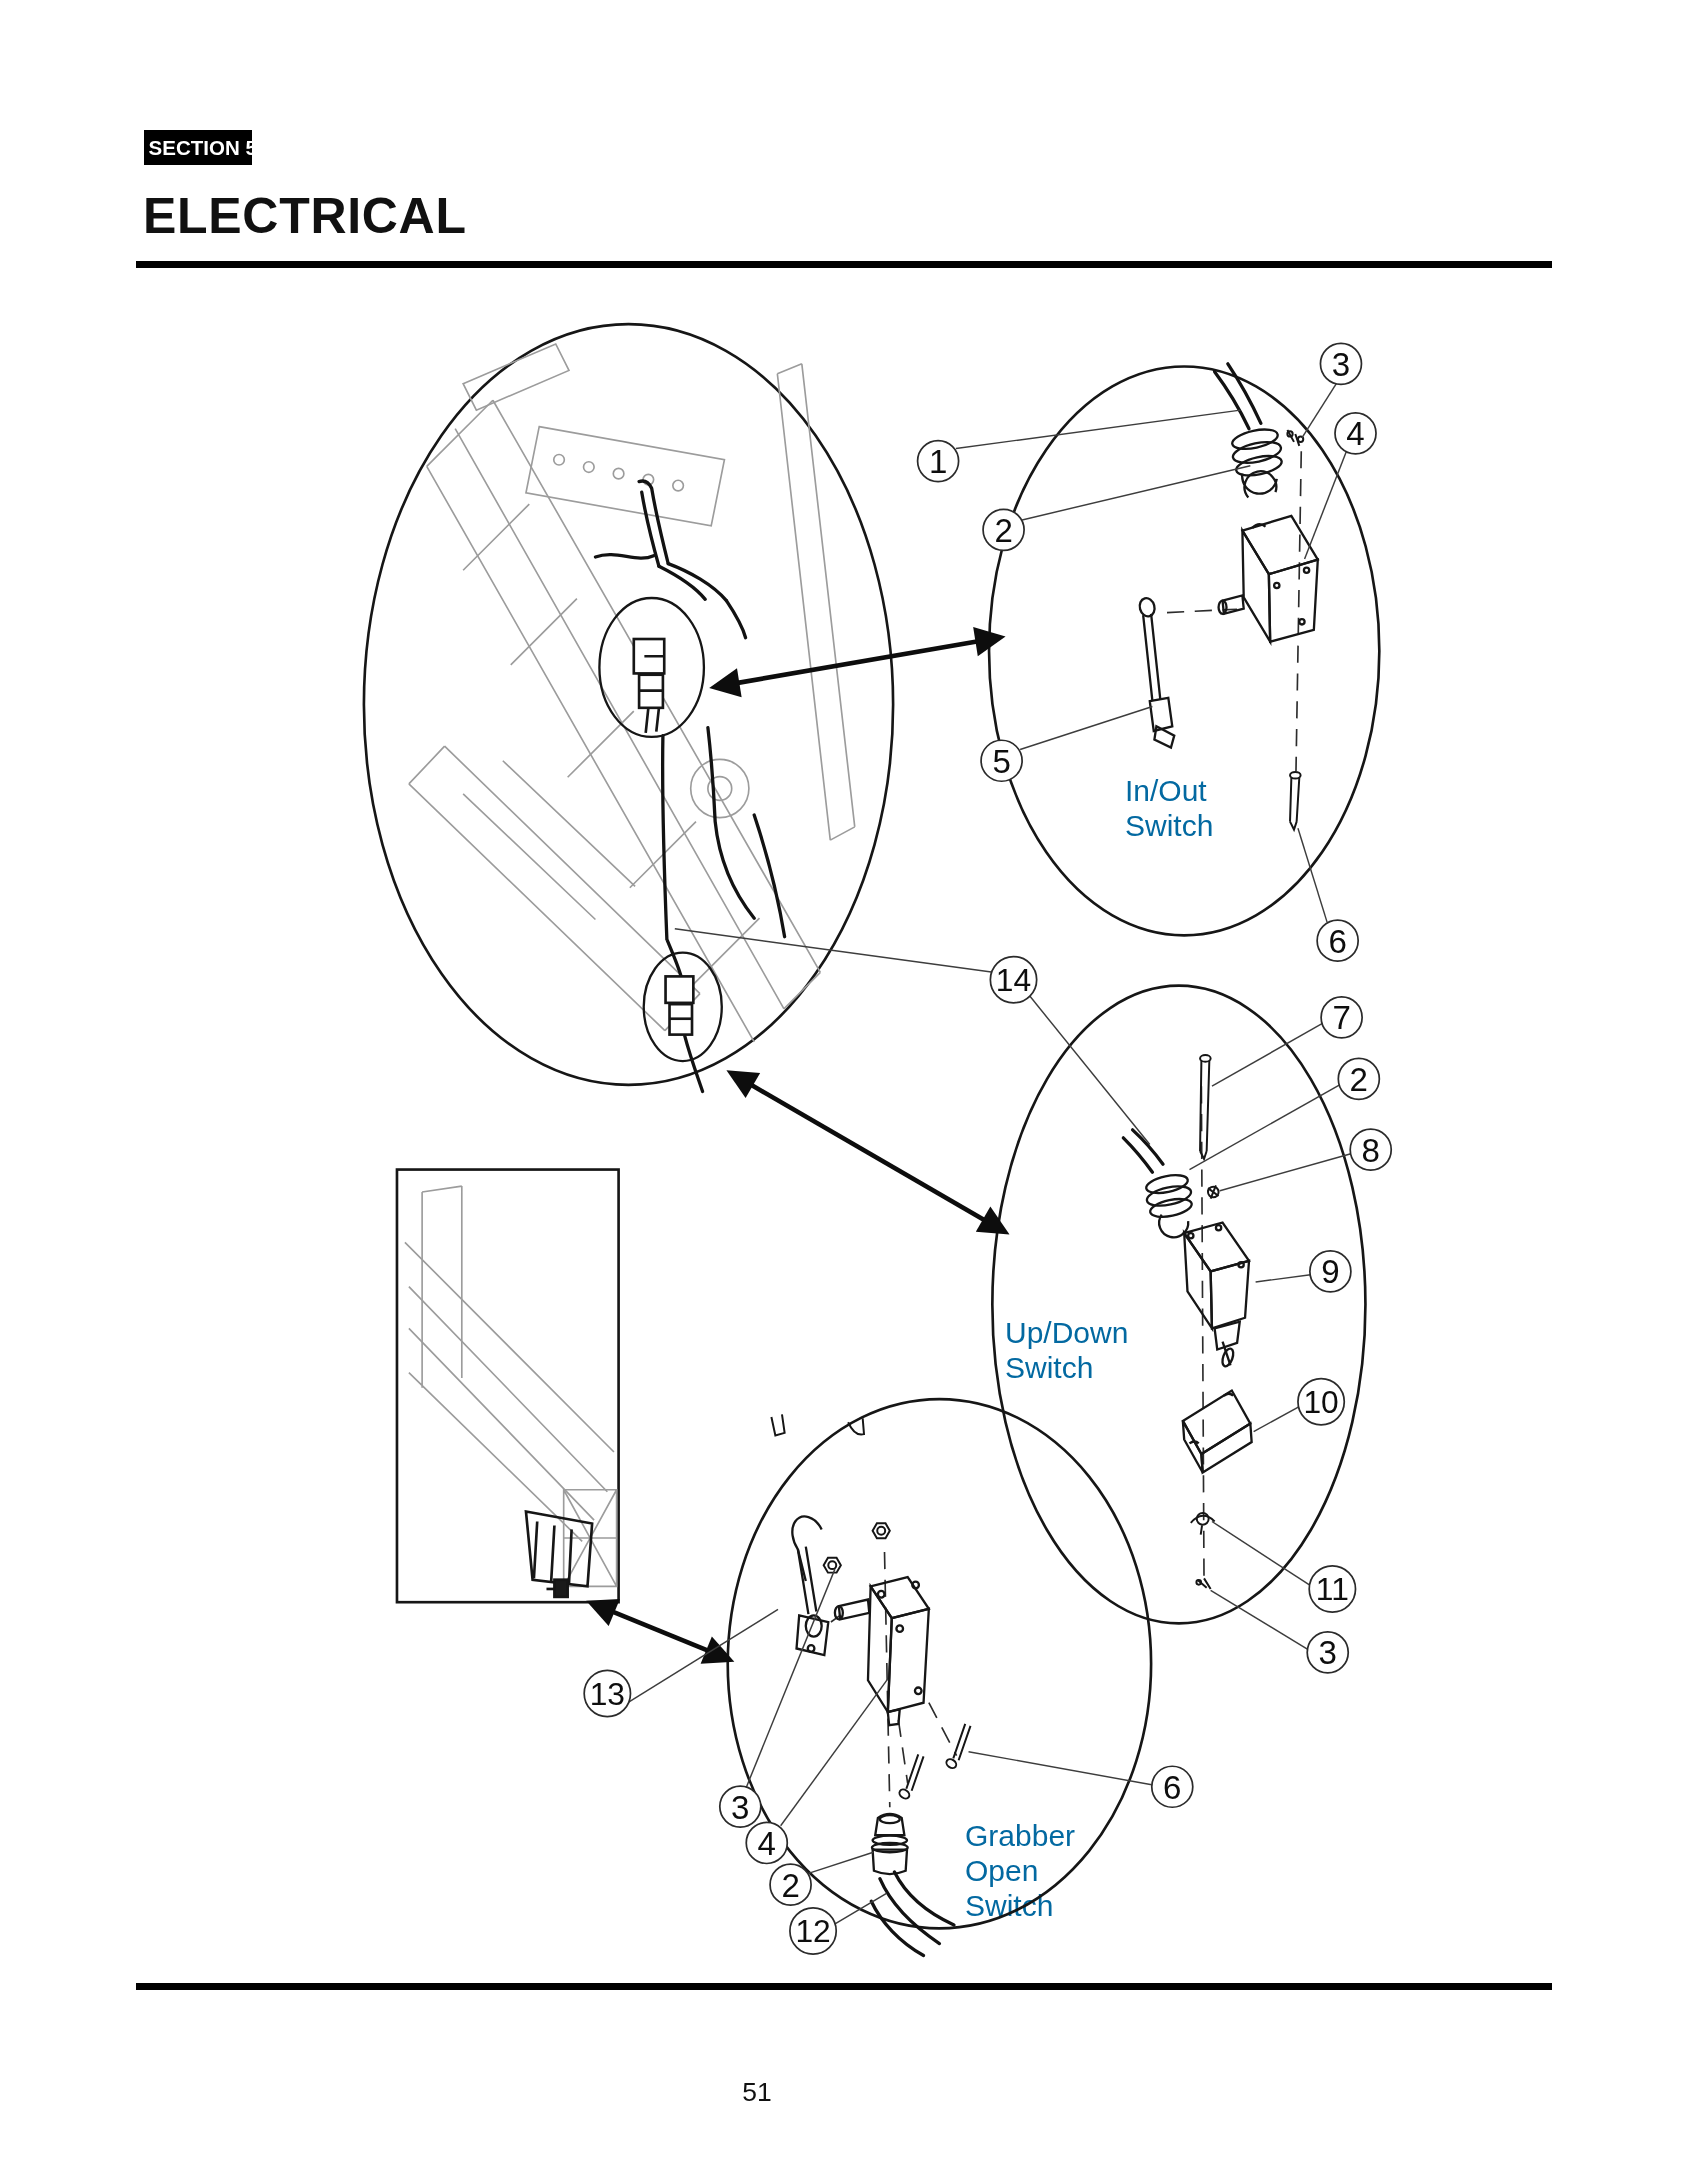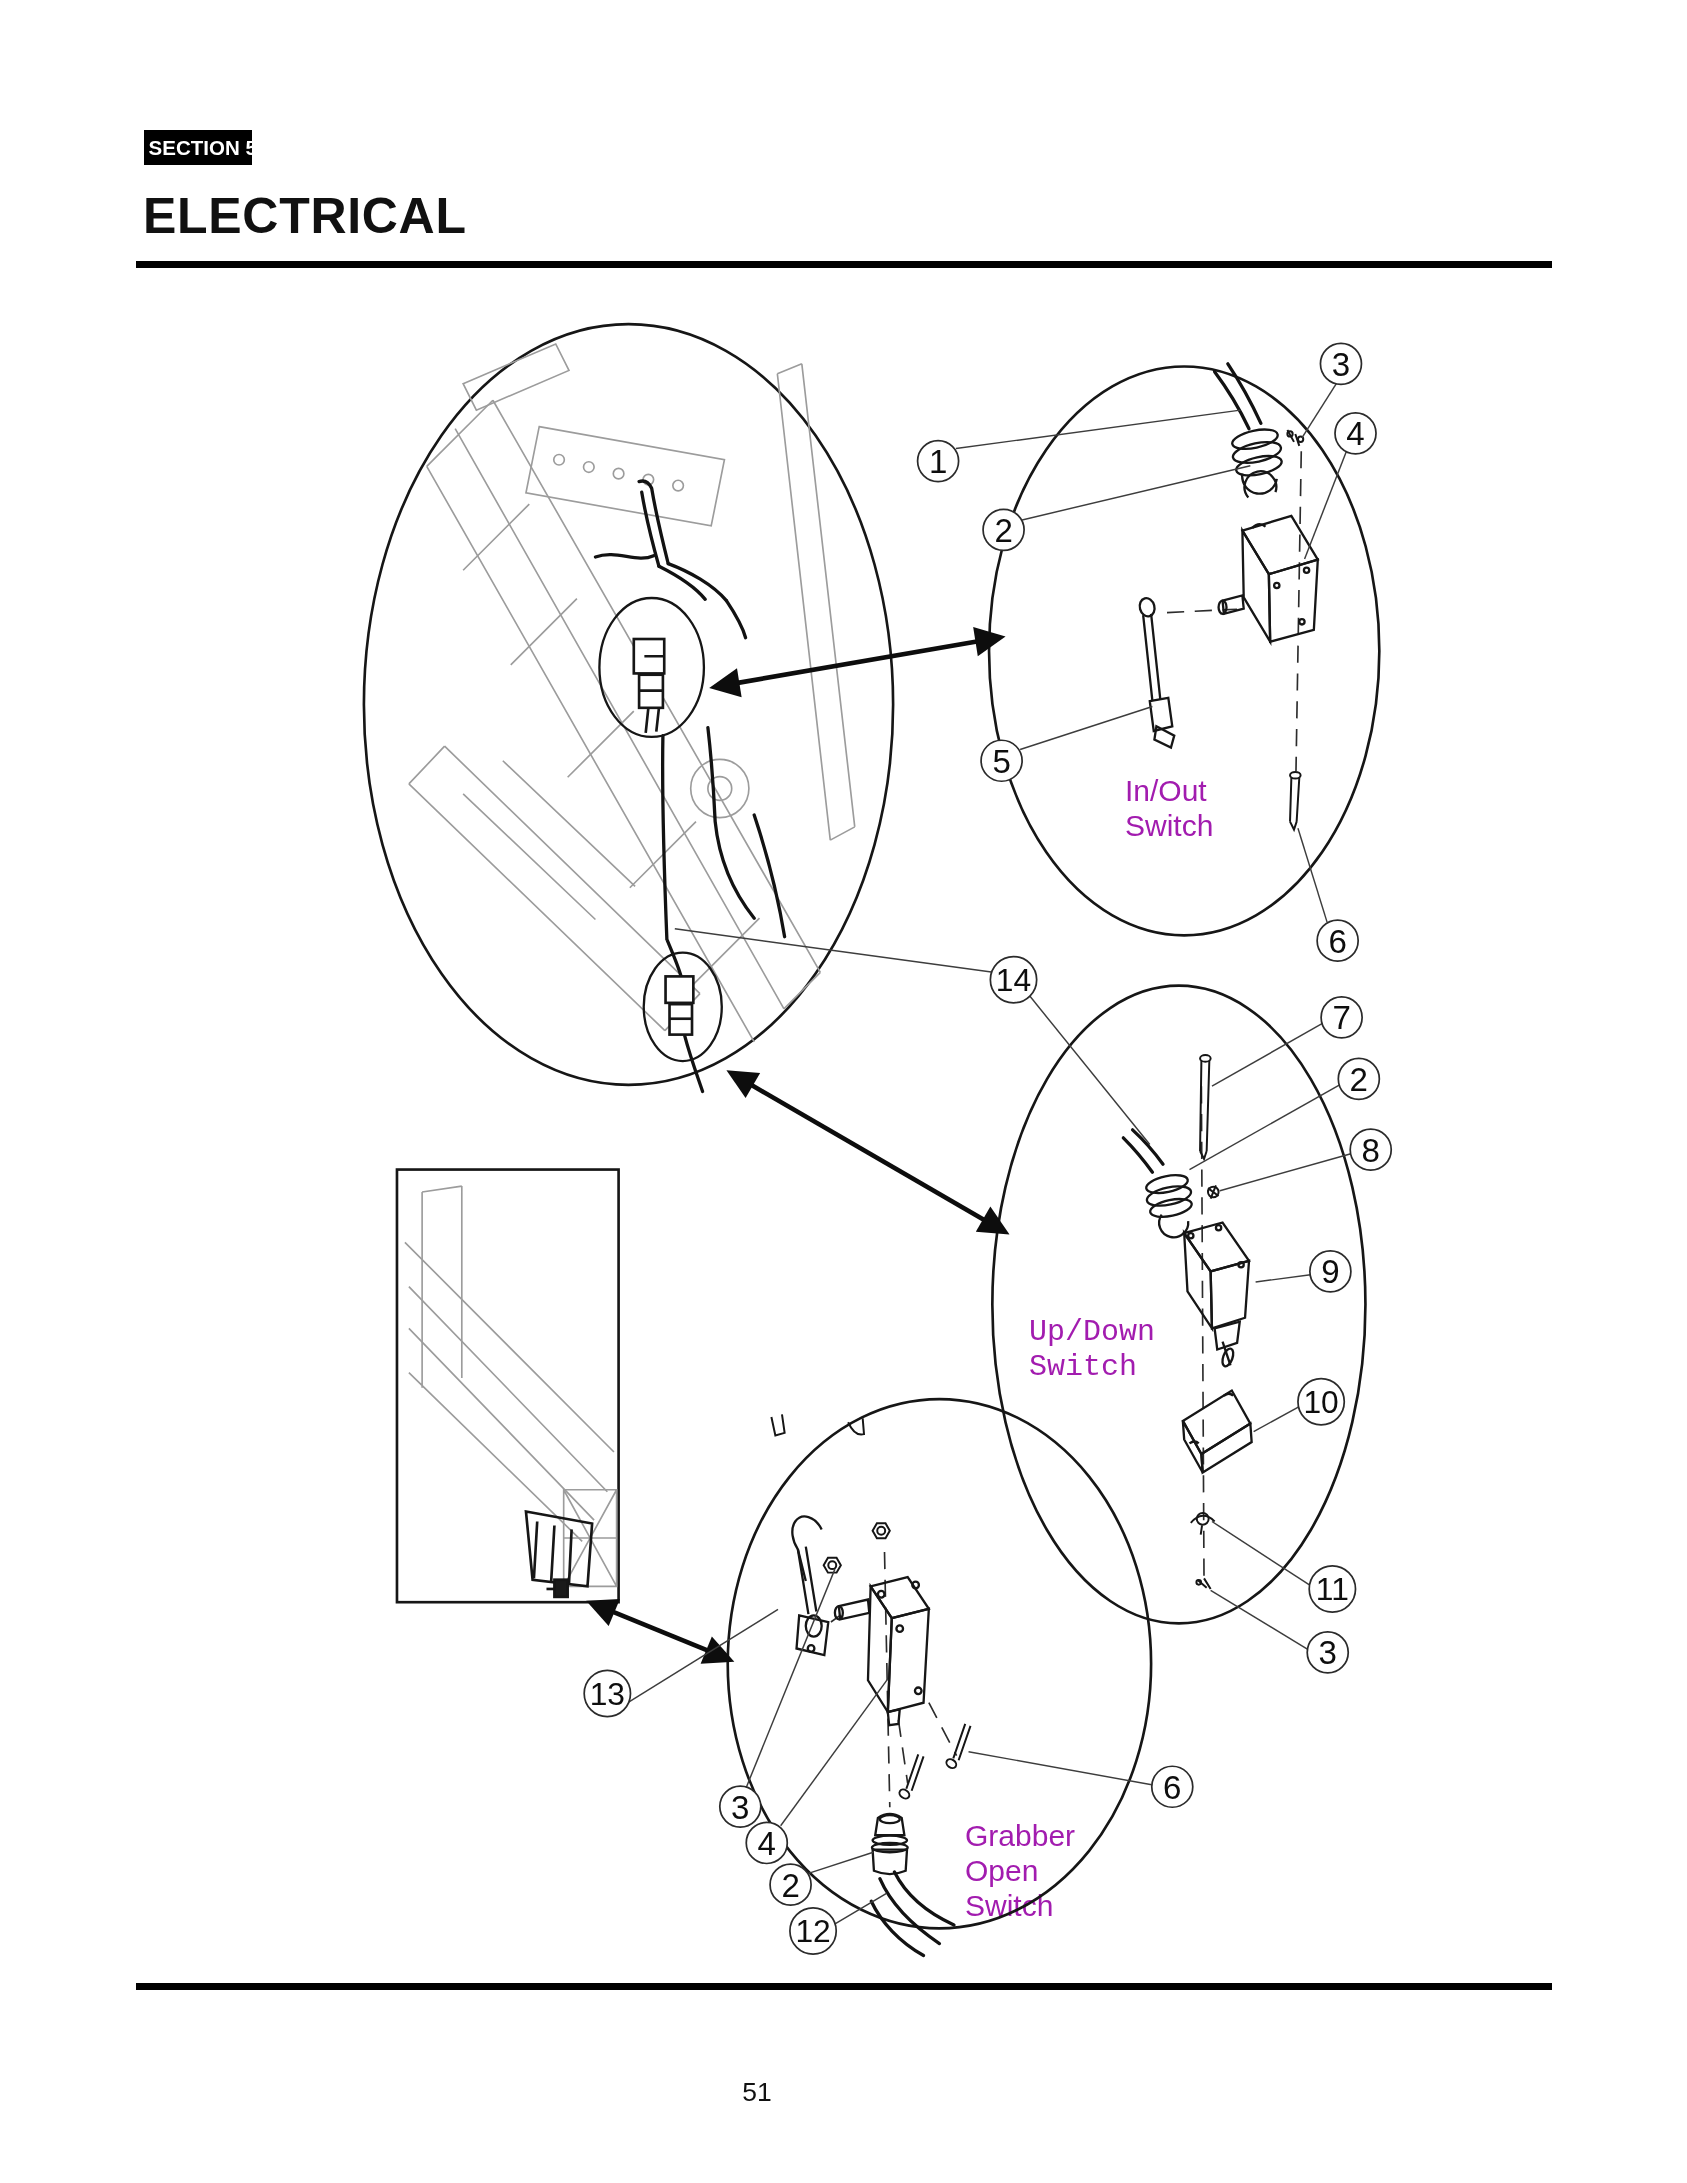--- a/index.html
+++ b/index.html
@@ -6,21 +6,21 @@
   body{width:1687px;height:2183px;position:relative;font-family:"Liberation Sans",sans-serif;color:#111;}
   .abs{position:absolute;}
   #section-box{left:144px;top:130px;width:108px;height:35px;background:#000;display:flex;align-items:center;}
   #section-box span{color:#fff;font-weight:bold;font-size:20.5px;padding-left:4.6px;letter-spacing:0px;white-space:nowrap;}
   #page-title{left:143px;top:187px;font-size:50px;font-weight:bold;letter-spacing:0.7px;text-align:right;}
   .rule{left:136px;width:1416px;height:6.6px;background:#000;}
   #rule-top{top:261px;}
   #rule-bottom{top:1983px;}
   #page-number{left:0;top:2077px;width:1514px;text-align:center;font-size:26.5px;}
   #diagram{left:0;top:0;width:1687px;height:2183px;}
-  .diagram-label{position:absolute;font-size:30px;line-height:35px;color:#a21caf;white-space:nowrap;}
+  .diagram-label{position:absolute;font-size:30px;line-height:35px;color:#0369a1;white-space:nowrap;}
   svg text.co{font-family:"Liberation Sans",sans-serif;fill:#0e0e0e;}
   .ink{stroke:#161616;fill:none;}
   .gy{stroke:#9c9c9c;fill:none;stroke-width:2.5;}
   .ld{stroke:#3d3d3d;stroke-width:2.2;fill:none;}
   .cl{stroke:#2c2c2c;stroke-width:2.5;fill:none;stroke-dasharray:26 16;}
   .cab{stroke:#121212;stroke-width:5;fill:none;stroke-linecap:round;}
 </style>
 </head>
 <body>
 
@@ -30,21 +30,21 @@
 <div class="abs" id="page-title">ELECTRICAL</div>
 <div class="abs rule" id="rule-top"></div>
 <div class="abs rule" id="rule-bottom"></div>
 <div class="abs" id="page-number">51</div>
 
 <div class="abs" id="labels">
     <div class="diagram-label" style="left: 1125px; top: 773px;">
       <div>In/Out</div>
       <div>Switch</div>
     </div>
-    <div class="diagram-label" style="left: 1029px; top: 1315px; font-family: Liberation Mono, monospace;">
+    <div class="diagram-label" style="left: 1005px; top: 1315px;">
       <div>Up/Down</div>
       <div>Switch</div>
     </div>
     <div class="diagram-label" style="left: 965px; top: 1818px;">
       <div>Grabber</div>
       <div>Open</div>
       <div>Switch</div>
     </div>
   </div>
 

